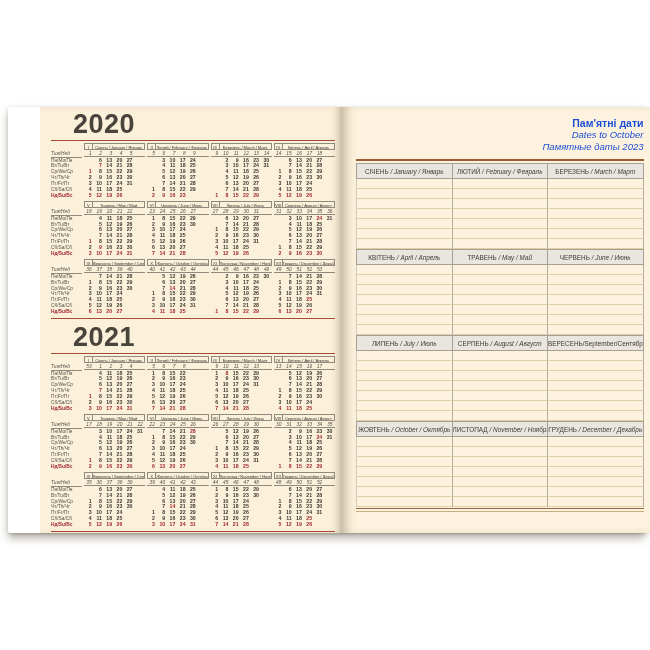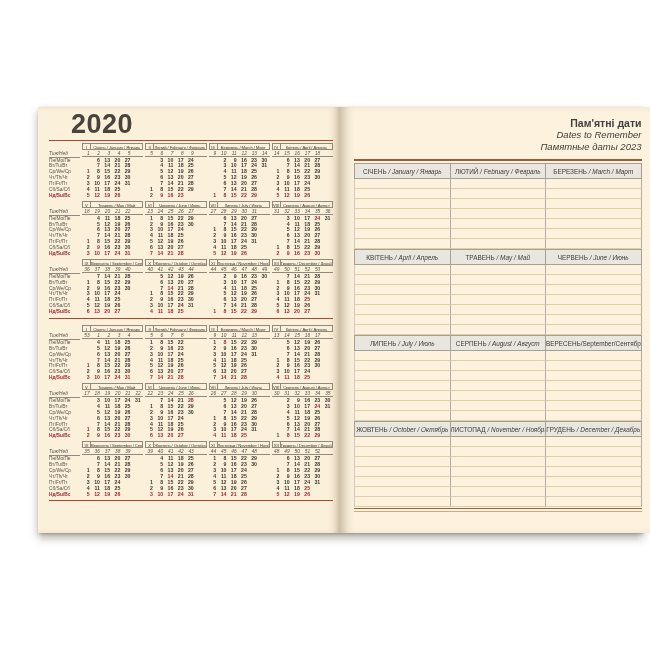--- a/index.html
+++ b/index.html
@@ -1,18 +1,18 @@
 <!DOCTYPE html>
 <html><head>
 <meta charset="utf-8">
 <style>
   html,body{margin:0;padding:0;width:650px;height:650px;background:#ffffff;overflow:hidden;
     font-family:"Liberation Sans","DejaVu Sans",sans-serif;}
-  .book{position:absolute;left:38px;top:107px;width:605px;height:426px;display:flex;
-    border-radius:2px;box-shadow:0 5px 9px rgba(90,80,60,.45),1px 1px 3px rgba(0,0,0,.25);}
+  .book{position:absolute;left:8px;top:107px;width:605px;height:426px;display:flex;
+    border-radius:2px;box-shadow:0 5px 9px rgba(90,80,60,.45),1px 1px 3px rgba(0,0,0,.25);padding-left:32px;}
   .page{box-sizing:border-box;}
   .page-left{width:302px;background:#fbf0da;padding:5px 7px 6px 11px;
     box-shadow:inset -7px 0 9px -5px rgba(110,92,62,.5);}
   .gutter{width:3px;background:linear-gradient(90deg,#c7b38c,#6e5c42,#c7b38c);}
   .page-right{flex:1;background:#fcf2dd;padding:10px 15px 8px 14px;
     box-shadow:inset 9px 0 11px -6px rgba(110,92,62,.45);}
 
   
   .year-block{border-bottom:1.5px solid #a84a33;padding-bottom:3px;}
   .yb2{margin-top:6px;}
@@ -31,21 +31,21 @@
   .mname{flex:1;text-align:center;letter-spacing:-.1px;overflow:hidden;}
   .drow{display:flex;height:5.9px;line-height:6.1px;}
   .wkrow{border-bottom:1px solid #8f897e;box-sizing:border-box;}
   .dcell{flex:1;text-align:right;padding-right:2.5px;font-size:5.2px;color:#3d3831;
     font-weight:600;overflow:hidden;}
   .wkcell{font-style:italic;font-weight:400;font-size:4.8px;color:#55504a;}
   .sunrow .dcell{color:#9e2430;font-weight:bold;}
   .dcell.hol{color:#9e2430;font-weight:bold;}
 
   
-  .memo-title{text-align:right;color:#404040;margin-bottom:7px;line-height:1.18;}
+  .memo-title{text-align:right;color:#1d4ed8;margin-bottom:7px;line-height:1.18;}
   .memo-title .l1{font-size:10.5px;font-weight:bold;}
   .memo-title .l2,.memo-title .l3{font-size:9.5px;font-style:italic;}
   .memo-table{border-top:2px solid #9c5c35;padding-top:2px;}
   .memo-head-row{display:flex;}
   .memo-head-cell{flex:1;background:#e9e6df;border:1px solid #a59f94;height:16px;line-height:16px;
     text-align:center;font-size:6.4px;color:#3f3a33;white-space:nowrap;overflow:hidden;
     box-sizing:border-box;margin-left:-1px;}
   .memo-head-cell:first-child{margin-left:0;}
   .memo-head-cell .it{font-style:italic;}
   .memo-row{display:flex;height:10px;}
@@ -937,20 +937,21 @@
                 <div class="dcell">20</div>
                 <div class="dcell">27</div>
                 <div class="dcell"></div>
                 <div class="dcell"></div>
               </div>
             </div>
           </div>
         </div>
     </div>
     <div class="year-block yb2">
+      <div class="year-title">2021</div>
       <div class="month-rows">
           <div class="month-row">
             <div class="labels">
               <div class="lab spacer"></div>
               <div class="lab wklab">Тиж/Нед</div>
               <div class="lab">Пн/Mo/Пн</div>
               <div class="lab">Вт/Tu/Вт</div>
               <div class="lab">Ср/We/Ср</div>
               <div class="lab">Чт/Th/Чт</div>
               <div class="lab">Пт/Fr/Пт</div>
@@ -1824,21 +1825,21 @@
               </div>
             </div>
           </div>
         </div>
     </div>
   </div>
   <div class="gutter"></div>
   <div class="page page-right">
     <div class="memo-title">
       <div class="l1">Пам'ятні дати</div>
-      <div class="l2">Dates to Remember</div>
+      <div class="l2">Dates to October</div>
       <div class="l3">Памятные даты 2023</div>
     </div>
     <div class="memo-table">
         <div class="memo-head-row">
           <div class="memo-head-cell"><span>СІЧЕНЬ</span><span class="it"> / January / Январь</span></div>
           <div class="memo-head-cell"><span>ЛЮТИЙ</span><span class="it"> / February / Февраль</span></div>
           <div class="memo-head-cell"><span>БЕРЕЗЕНЬ</span><span class="it"> / March / Март</span></div>
         </div>
         <div class="memo-row">
           <div class="memo-cell"></div>

